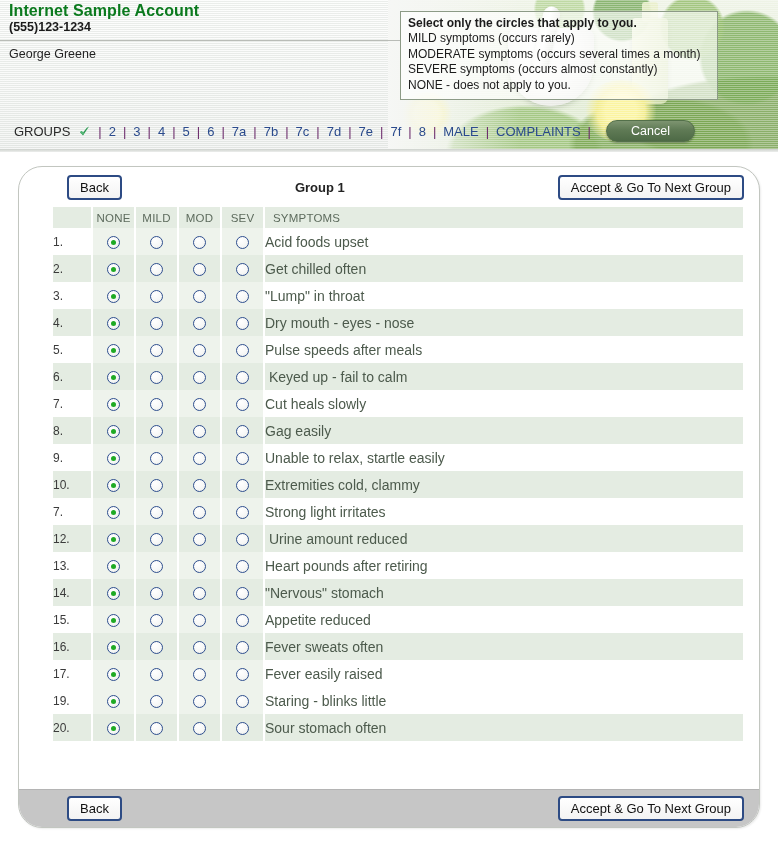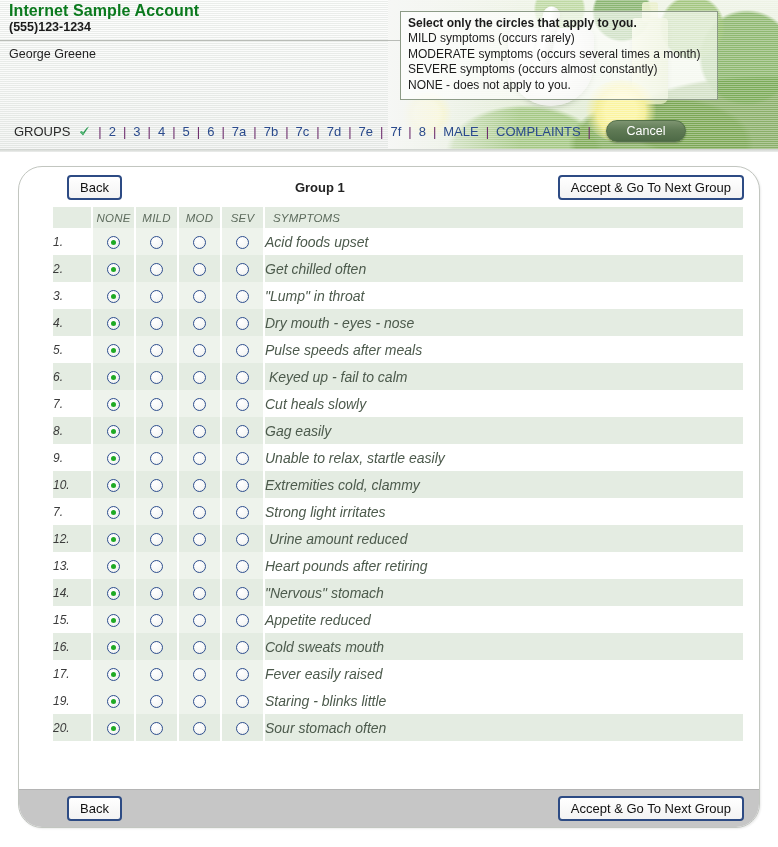--- a/index.html
+++ b/index.html
@@ -188,21 +188,21 @@
     width: 13px; height: 13px;
     position: relative;
     margin: 0 1px;
   }
   .grp-current svg { display: block; }
   .cancel-btn {
     margin-left: 9px;
     display: inline-flex;
     align-items: center;
     justify-content: center;
-    width: 80px;
+    width: 89px;
     height: 22px;
     border-radius: 11px;
     background: linear-gradient(to bottom, #7d9470 0%, #5f7a55 45%, #4e6a46 100%);
     color: #ffffff;
     font-size: 12.5px;
     cursor: pointer;
     box-shadow: 0 1px 2px rgba(0,0,0,0.30);
     border: 1px solid #53704a;
     box-sizing: border-box;
   }
@@ -249,21 +249,20 @@
     text-align: center;
     font-size: 13px;
     font-weight: bold;
     color: #232323;
     margin-left: -40px;
   }
 
   
   .tbl-wrap {
     padding: 0 14px 8px 32px;
-    font-style: italic;
   }
   table.sym {
     border-collapse: separate;
     border-spacing: 2px 0;
     width: 100%;
     table-layout: fixed;
   }
   table.sym th {
     font-size: 11.5px;
     font-weight: normal;
@@ -557,21 +556,21 @@
             <td class="rb-col"><span class="radio"></span></td>
             <td class="rb-col"><span class="radio"></span></td>
             <td class="sym-col">Appetite reduced</td>
           </tr>
           <tr class="shaded">
             <td class="num-col">16.</td>
             <td class="rb-col"><span class="radio checked"></span></td>
             <td class="rb-col"><span class="radio"></span></td>
             <td class="rb-col"><span class="radio"></span></td>
             <td class="rb-col"><span class="radio"></span></td>
-            <td class="sym-col">Cold sweats mouth</td>
+            <td class="sym-col">Fever sweats often</td>
           </tr>
           <tr class="plain">
             <td class="num-col">17.</td>
             <td class="rb-col"><span class="radio checked"></span></td>
             <td class="rb-col"><span class="radio"></span></td>
             <td class="rb-col"><span class="radio"></span></td>
             <td class="rb-col"><span class="radio"></span></td>
             <td class="sym-col">Fever easily raised</td>
           </tr>
           <tr class="plain">

